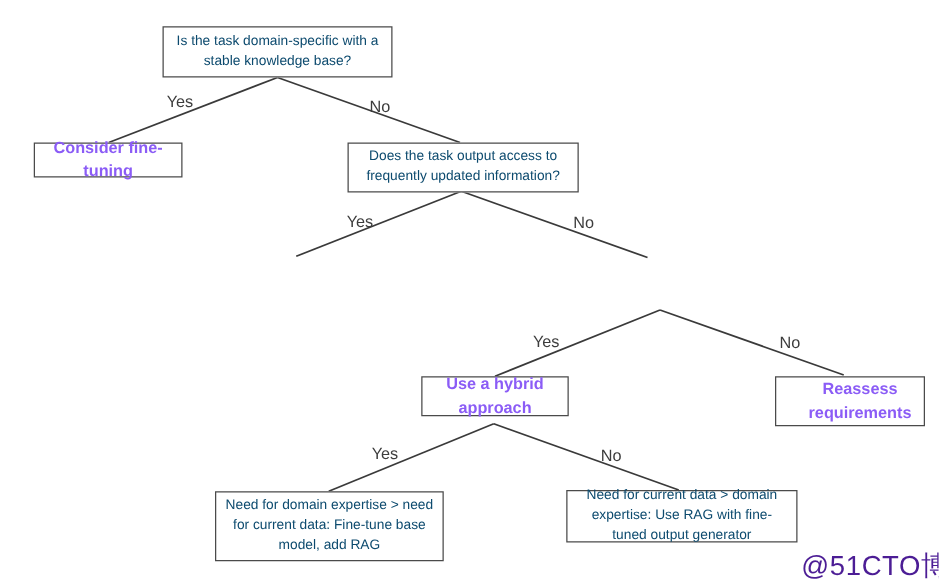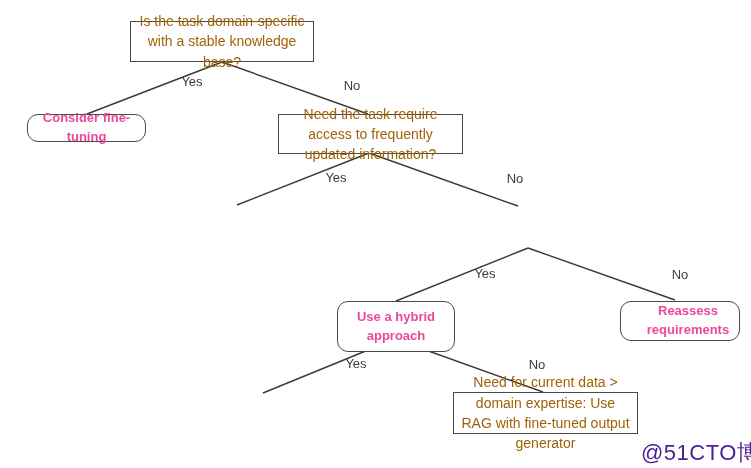--- a/index.html
+++ b/index.html
@@ -28,46 +28,44 @@
   }
   .node {
     position: absolute;
     box-sizing: border-box;
     border: 1.4px solid #4a4a4a;
     background: #ffffff;
     display: flex;
     align-items: center;
     justify-content: center;
     text-align: center;
-    font-size: 14px;
+    font-size: 11px;
     line-height: 1.45;
-    color: #a16207;
+    color: #0c4a6e;
     padding: 2px 4px;
   }
   .node.answer {
     font-weight: bold;
-    color: #ec4899;
+    color: #8b5cf6;
     font-size: 13px;
-    border-radius: 11px;
   }
   .edge-label {
     position: absolute;
     transform: translate(-50%, -50%);
     font-size: 13px;
     color: #3d3d3d;
     white-space: nowrap;
-    margin-left: 48px;
   }
   
   #node-q1        { left: 130px; top: 21px;  width: 184px; height: 41px; }
   #node-finetune  { left: 27px;  top: 114px; width: 119px; height: 28px; }
   #node-q2        { left: 278px; top: 114px; width: 185px; height: 40px; }
   #node-rag       { left: 178px; top: 205px; width: 118px; height: 30px; }
   #node-q3        { left: 436px; top: 205px; width: 185px; height: 43px; }
-  #node-hybrid    { left: 337px; top: 301px; width: 118px; height: 51px; }
+  #node-hybrid    { left: 337px; top: 301px; width: 118px; height: 32px; }
   #node-reassess  { left: 620px; top: 301px; width: 120px; height: 40px; padding-left: 20px; }
   #node-domain    { left: 172px; top: 393px; width: 183px; height: 56px; padding: 2px 6px; }
   #node-current   { left: 453px; top: 392px; width: 185px; height: 42px; padding: 2px 6px; }
   
   #label-e0 { left: 144px; top: 81px;  }
   #label-e1 { left: 304px; top: 85px;  }
   #label-e2 { left: 288px; top: 177px; }
   #label-e3 { left: 467px; top: 178px; }
   #label-e4 { left: 437px; top: 273px; }
   #label-e5 { left: 632px; top: 274px; }
@@ -96,28 +94,29 @@
     <line x1="528" y1="248" x2="396" y2="301"></line>
     <line x1="528" y1="248" x2="675" y2="300"></line>
     <line x1="395" y1="339" x2="263" y2="393"></line>
     <line x1="395" y1="339" x2="543" y2="392"></line>
   </svg>
 
   <div class="node question" id="node-q1">Is the task domain-specific with a stable knowledge base?</div>
 
   <div class="node answer" id="node-finetune">Consider fine-tuning</div>
 
-  <div class="node question" id="node-q2">Need the task require access to frequently updated information?</div>
+  <div class="node question" id="node-q2">Does the task output access to frequently updated information?</div>
 
 
 
   <div class="node answer" id="node-hybrid">Use a hybrid approach</div>
 
   <div class="node answer" id="node-reassess">Reassess requirements</div>
 
+  <div class="node outcome" id="node-domain">Need for domain expertise &gt; need for current data: Fine-tune base model, add RAG</div>
 
   <div class="node outcome" id="node-current">Need for current data &gt; domain expertise: Use RAG with fine-tuned output generator</div>
 
   <div class="edge-label" id="label-e0">Yes</div>
   <div class="edge-label" id="label-e1">No</div>
   <div class="edge-label" id="label-e2">Yes</div>
   <div class="edge-label" id="label-e3">No</div>
   <div class="edge-label" id="label-e4">Yes</div>
   <div class="edge-label" id="label-e5">No</div>
   <div class="edge-label" id="label-e6">Yes</div>

